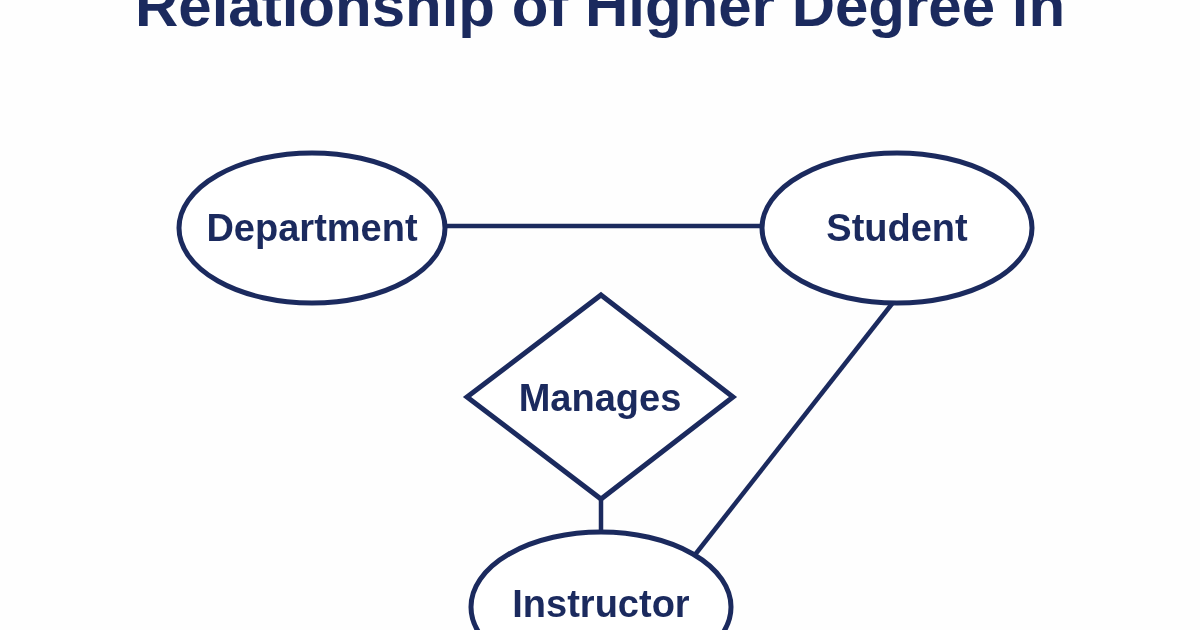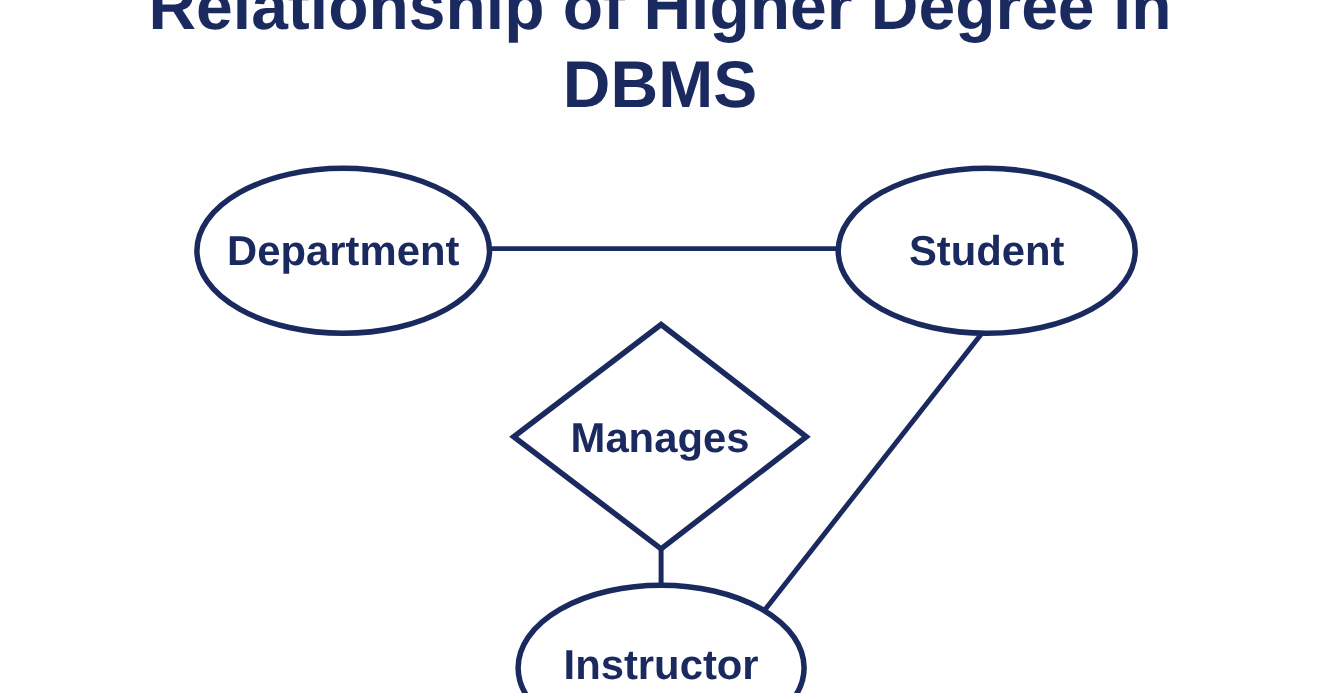--- a/index.html
+++ b/index.html
@@ -46,21 +46,21 @@
     fill: var(--ink, #1b2a5e);
     font-family: "Liberation Sans", sans-serif;
     font-size: 38px;
     font-weight: 700;
     text-anchor: middle;
   }
 </style>
 </head>
 <body>
 
-<h1 class="title"><span>Relationship of Higher Degree in</span><br><span>DBMS</span></h1>
+<h1 class="title"><span>Relationship of Higher Degree in</span><br></h1>
 
 <svg class="diagram-svg" width="1200" height="630" viewBox="0 0 1200 630">
 
   <line class="connector" x1="440" y1="226" x2="766" y2="226"></line>
   <line class="connector" x1="601" y1="494" x2="601" y2="540"></line>
   <line class="connector" x1="895" y1="300" x2="694" y2="556"></line>
 
   <polygon class="shape" points="601,295 733,397 601,499 467,397"></polygon>
 
   <ellipse class="shape" cx="312" cy="228" rx="133" ry="75"></ellipse>

